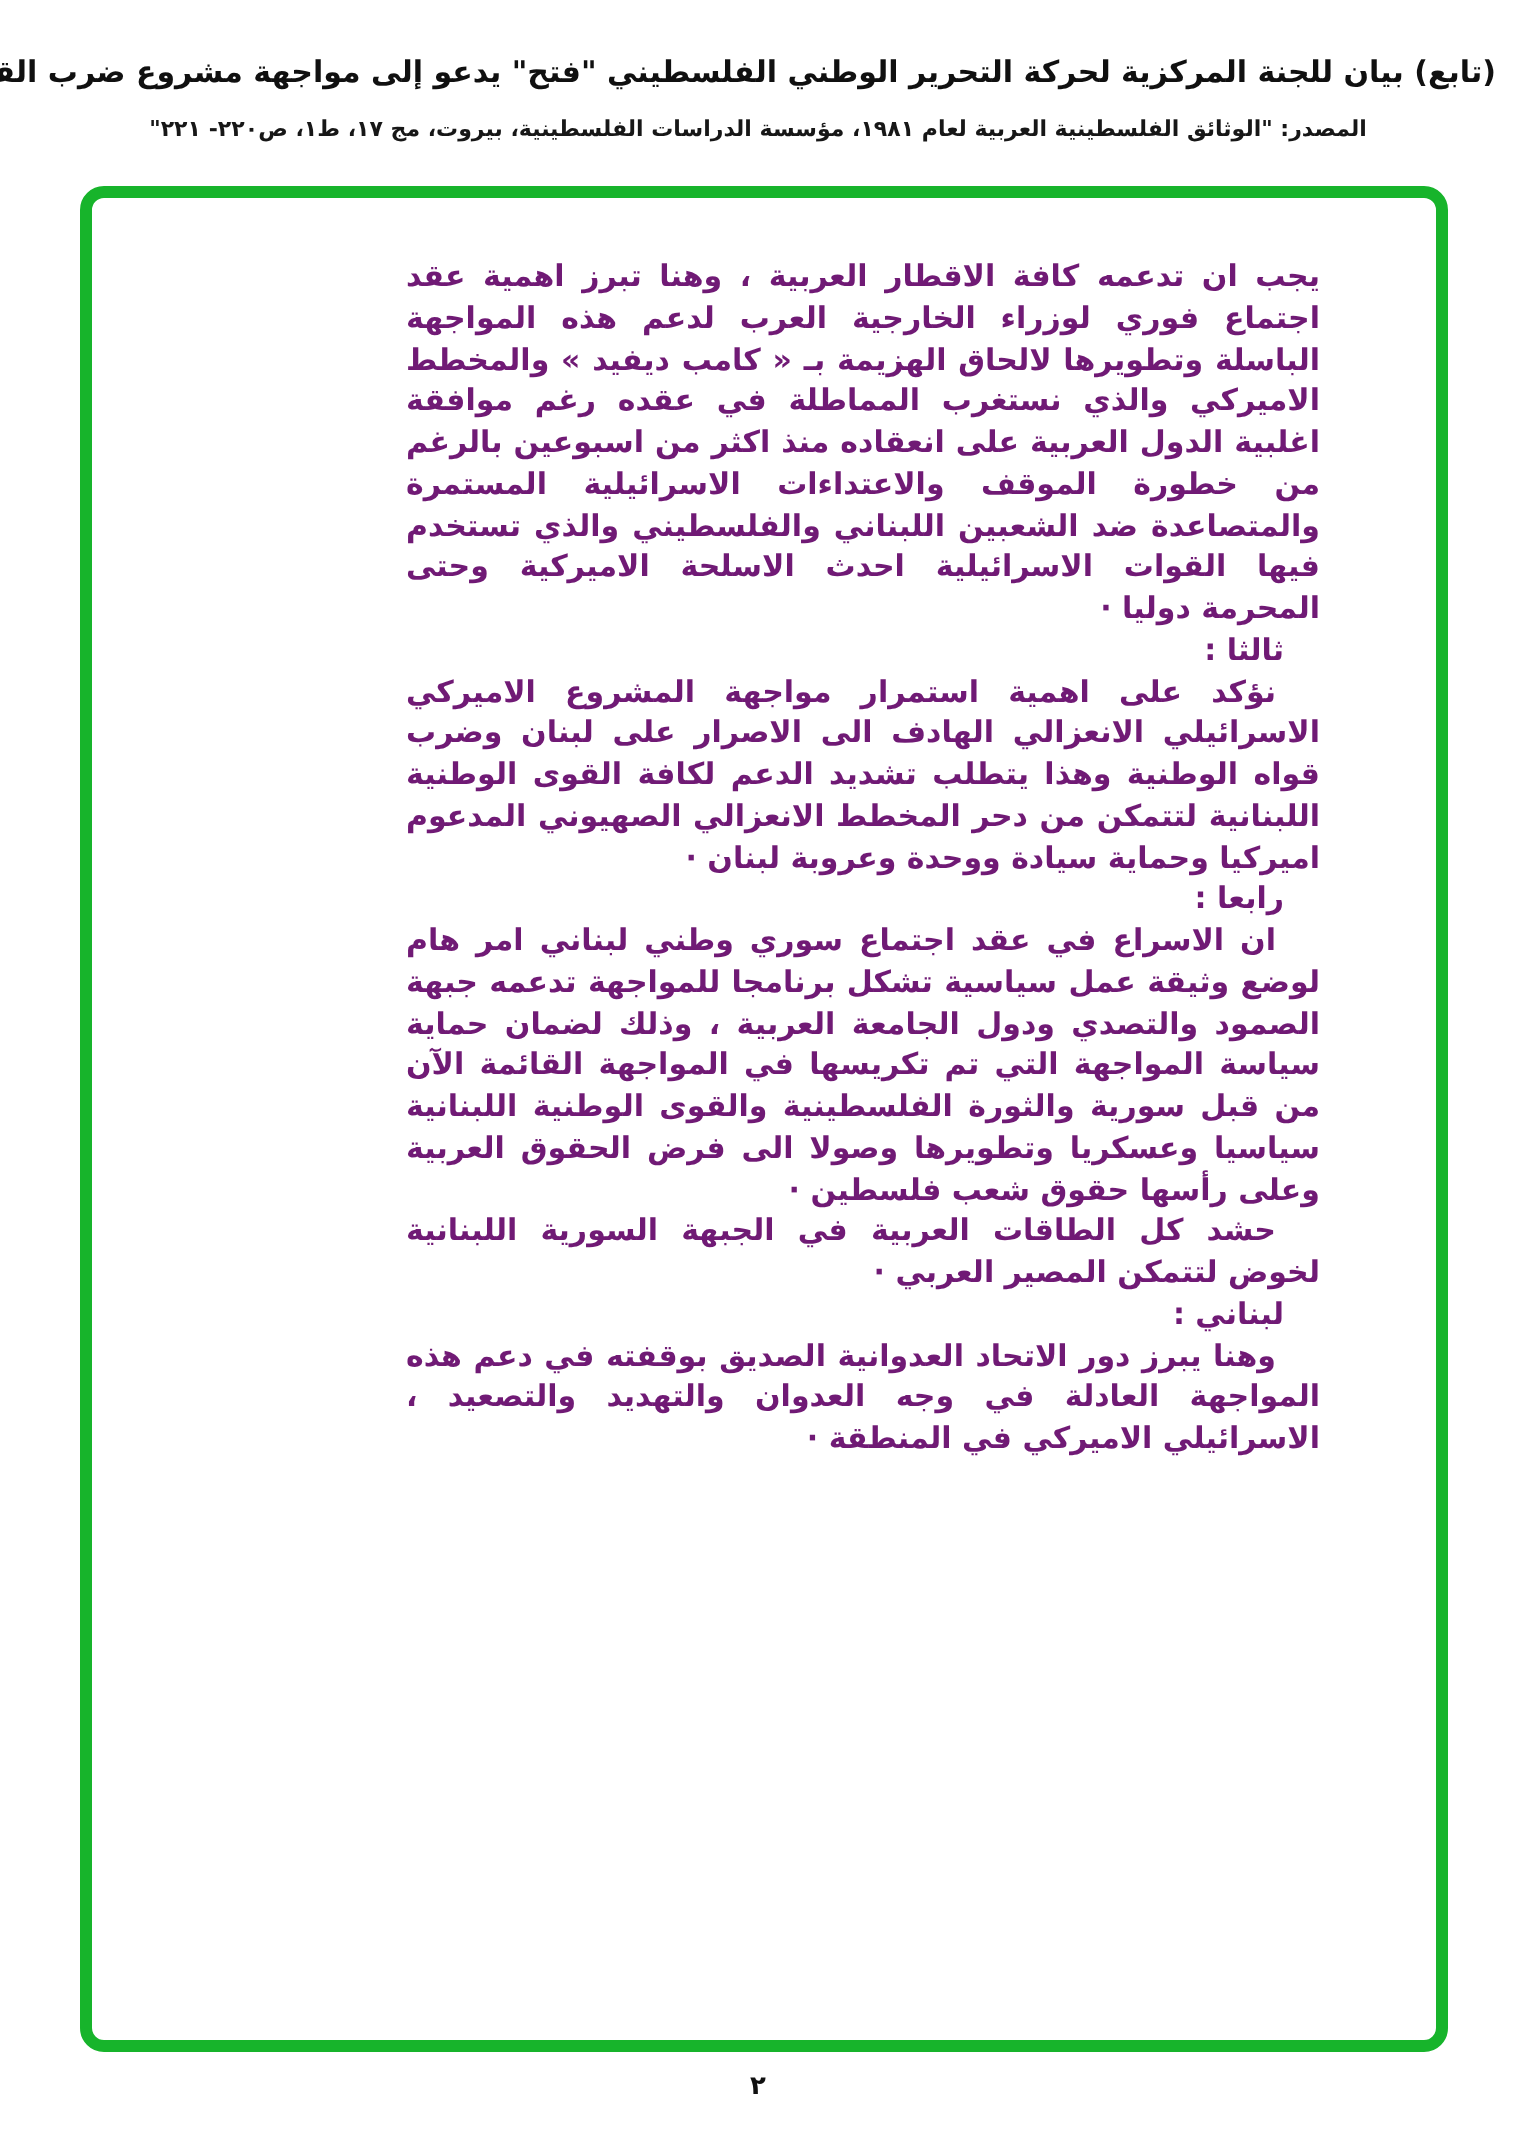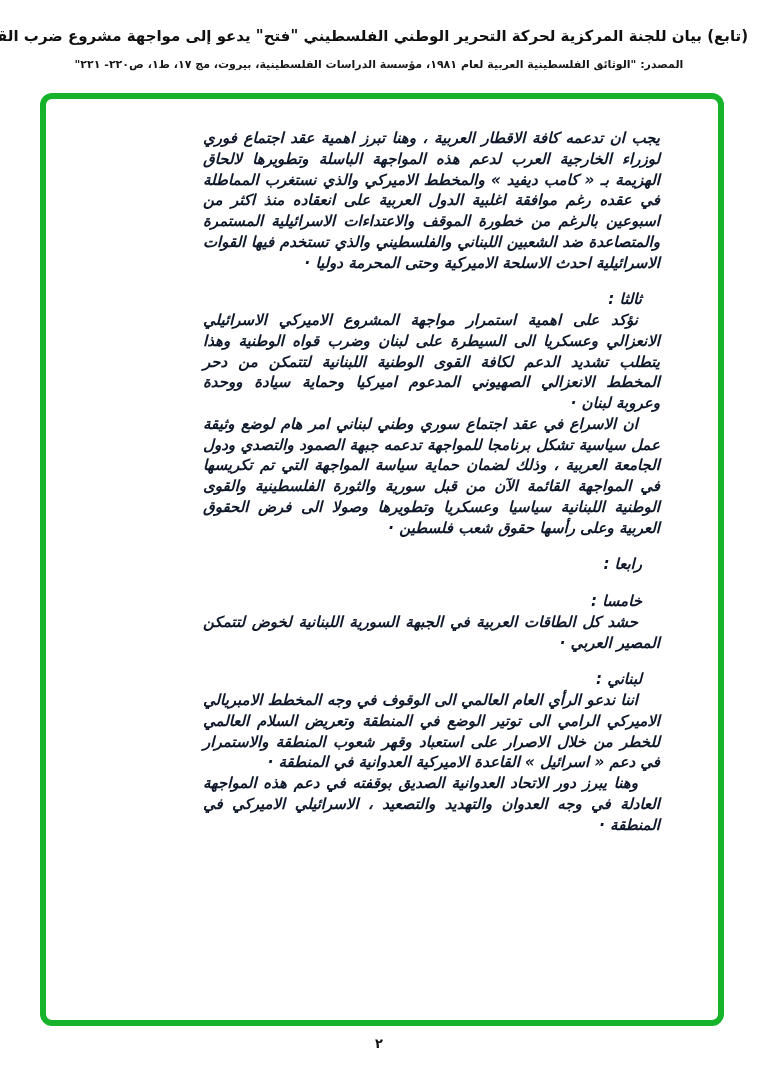--- a/index.html
+++ b/index.html
@@ -63,21 +63,21 @@
     direction: rtl;
     text-align: justify;
     text-align-last: right;
     font-size: 15px;
     font-weight: 700;
     line-height: 20.75px;
     color: #161616;
   }
   .para { margin: 0; }
   .para.indent { text-indent: 22px; }
-  .para.heading { text-indent: 18px; margin-top: 16px; }
+  .para.heading { text-indent: 18px; }
 
   
   .page-number {
     position: absolute;
     top: 1036px;
     left: 0;
     right: 0;
     text-align: center;
     direction: rtl;
     font-size: 13px;
@@ -87,26 +87,24 @@
 </style>
 </head>
 <body style="background: rgb(255, 255, 255);">
 
 <div class="hdr-title">(تابع) بيان للجنة المركزية لحركة التحرير الوطني الفلسطيني "فتح" يدعو إلى مواجهة مشروع ضرب القوى الوطنية في لبنان</div>
 
 <div class="hdr-source">المصدر: "الوثائق الفلسطينية العربية لعام ١٩٨١، مؤسسة الدراسات الفلسطينية، بيروت، مج ١٧، ط١، ص٢٢٠- ٢٢١"</div>
 
 <div class="frame" style="border-color: rgb(23, 180, 43);"></div>
 
-<div class="text-column" style="color: #0f172a; font-style: italic;">
+<div class="text-column" style="color: #701a75;">
   <p class="para">يجب ان تدعمه كافة الاقطار العربية ، وهنا تبرز اهمية عقد اجتماع فوري لوزراء الخارجية العرب لدعم هذه المواجهة الباسلة وتطويرها لالحاق الهزيمة بـ « كامب ديفيد » والمخطط الاميركي والذي نستغرب المماطلة في عقده رغم موافقة اغلبية الدول العربية على انعقاده منذ اكثر من اسبوعين بالرغم من خطورة الموقف والاعتداءات الاسرائيلية المستمرة والمتصاعدة ضد الشعبين اللبناني والفلسطيني والذي تستخدم فيها القوات الاسرائيلية احدث الاسلحة الاميركية وحتى المحرمة دوليا ·</p>
   <p class="para heading">ثالثا :</p>
-  <p class="para indent">نؤكد على اهمية استمرار مواجهة المشروع الاميركي الاسرائيلي الانعزالي وعسكريا الى السيطرة على لبنان وضرب قواه الوطنية وهذا يتطلب تشديد الدعم لكافة القوى الوطنية اللبنانية لتتمكن من دحر المخطط الانعزالي الصهيوني المدعوم اميركيا وحماية سيادة ووحدة وعروبة لبنان ·</p>
+  <p class="para indent">نؤكد على اهمية استمرار مواجهة المشروع الاميركي الاسرائيلي الانعزالي الهادف الى الاصرار على لبنان وضرب قواه الوطنية وهذا يتطلب تشديد الدعم لكافة القوى الوطنية اللبنانية لتتمكن من دحر المخطط الانعزالي الصهيوني المدعوم اميركيا وحماية سيادة ووحدة وعروبة لبنان ·</p>
+  <p class="para heading">رابعا :</p>
   <p class="para indent">ان الاسراع في عقد اجتماع سوري وطني لبناني امر هام لوضع وثيقة عمل سياسية تشكل برنامجا للمواجهة تدعمه جبهة الصمود والتصدي ودول الجامعة العربية ، وذلك لضمان حماية سياسة المواجهة التي تم تكريسها في المواجهة القائمة الآن من قبل سورية والثورة الفلسطينية والقوى الوطنية اللبنانية سياسيا وعسكريا وتطويرها وصولا الى فرض الحقوق العربية وعلى رأسها حقوق شعب فلسطين ·</p>
-  <p class="para heading">رابعا :</p>
-  <p class="para heading">خامسا :</p>
   <p class="para indent">حشد كل الطاقات العربية في الجبهة السورية اللبنانية لخوض لتتمكن المصير العربي ·</p>
   <p class="para heading">لبناني :</p>
-  <p class="para indent">اننا ندعو الرأي العام العالمي الى الوقوف في وجه المخطط الامبريالي الاميركي الرامي الى توتير الوضع في المنطقة وتعريض السلام العالمي للخطر من خلال الاصرار على استعباد وقهر شعوب المنطقة والاستمرار في دعم « اسرائيل » القاعدة الاميركية العدوانية في المنطقة ·</p>
   <p class="para indent">وهنا يبرز دور الاتحاد العدوانية الصديق بوقفته في دعم هذه المواجهة العادلة في وجه العدوان والتهديد والتصعيد ، الاسرائيلي الاميركي في المنطقة ·</p>
 </div>
 
 <div class="page-number">٢</div>
 
 </body></html>

